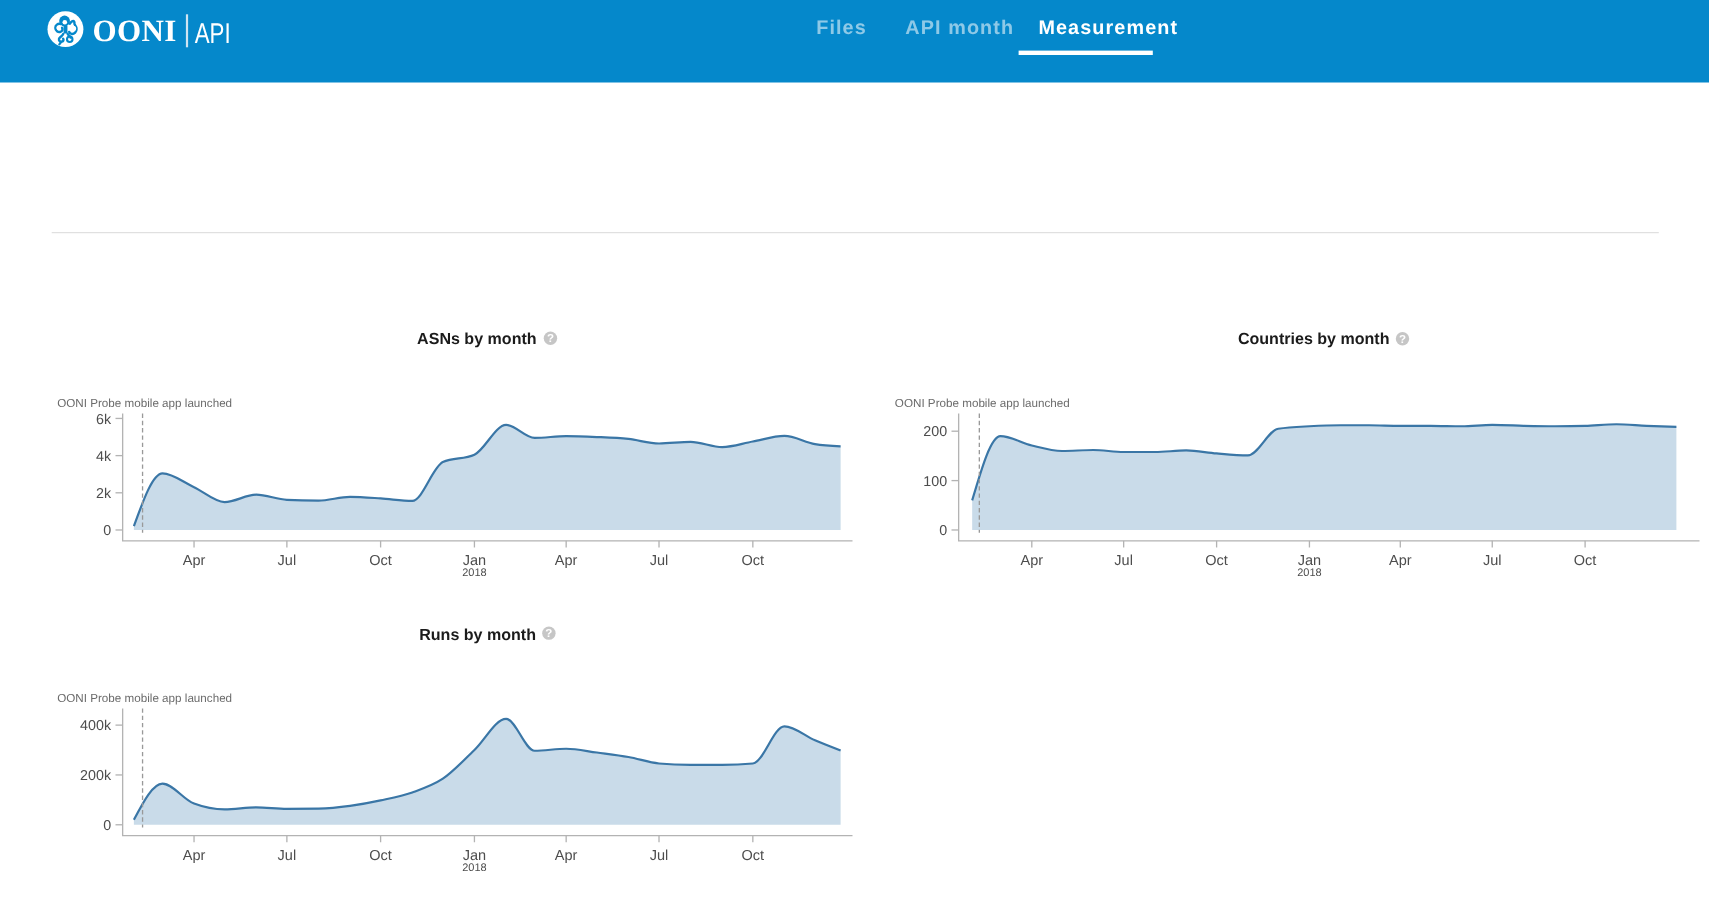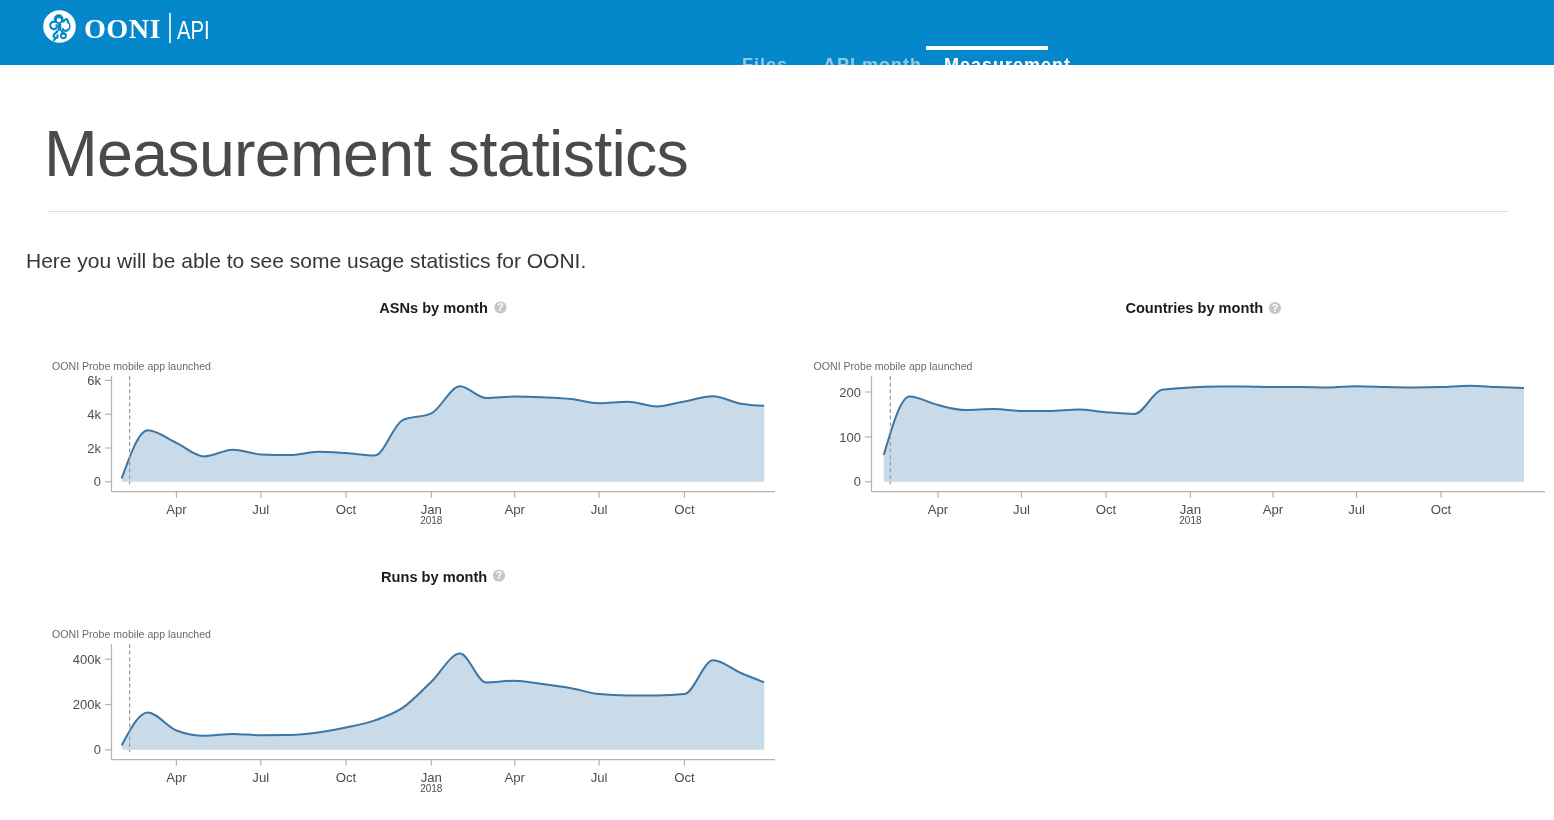--- a/index.html
+++ b/index.html
@@ -1,20 +1,20 @@
 <!DOCTYPE html>
 <html><head><meta charset="utf-8"><title>Measurement statistics</title>
 <style>
 html,body{margin:0;padding:0;background:#fff;}
 #page{position:relative;width:1554px;height:820px;overflow:hidden;
   font-family:"Liberation Sans",sans-serif;}
-#nav{position:absolute;left:0;top:0;width:1554px;height:65px;background:#0588cb;}
+#nav{position:absolute;left:0;top:0;width:1554px;height:75px;background:#0588cb;}
 .abs{position:absolute;white-space:nowrap;}
 .navlink{position:absolute;top:13px;font-size:18px;font-weight:bold;
-  color:rgba(255,255,255,0.55);line-height:24px;letter-spacing:1px;margin-top:40px;}
+  color:rgba(255,255,255,0.55);line-height:24px;letter-spacing:1px;}
 </style></head>
 <body>
 <div id="page">
 <div id="nav">
 <svg width="35" height="35" viewBox="0 0 35 35" style="position:absolute;left:42px;top:9px">
 <circle cx="17.5" cy="17.5" r="16.3" fill="#fff"></circle>
 <g fill="none" stroke="#0588cb" stroke-linecap="round">
 <circle cx="16.7" cy="10.1" r="4.9" fill="#0588cb" stroke="none"></circle>
 <circle cx="16.9" cy="11.2" r="2.1" fill="#fff" stroke="none"></circle>
 <path d="M15.8 14.5 L15.8 21.5 L19.3 21.5 L19.3 14.5 Z" fill="#0588cb" stroke="none"></path>
@@ -29,23 +29,21 @@
 </g>
       </svg>
 <div class="abs" style="left:84px;top:16px;font-family:'Liberation Serif',serif;font-weight:bold;font-size:28.2px;color:#fff;line-height:26px;letter-spacing:0.4px">OONI</div>
 <div class="abs" style="left:169px;top:13px;width:2px;height:30px;background:#cfe4f2"></div>
 <div class="abs" style="left:177px;top:17px;font-size:26px;color:#fff;line-height:26px;transform:scaleX(0.78);transform-origin:0 0">API</div>
 <div class="navlink" style="left:742px;">Files</div>
 <div class="navlink" style="left:823px;">API month</div>
 <div class="navlink" style="left:944px;color:#fff;">Measurement</div>
 <div class="abs" style="left:926px;top:46px;width:121.5px;height:4px;background:#fff"></div>
 </div>
-<div class="abs" id="h1" style="left:44px;top:121.5px;font-size:64.5px;color:#4a4a4a;line-height:64px;letter-spacing:-0.7px;">Measurement statistics</div>
 <div class="abs" style="left:47px;top:210.5px;width:1461px;height:1px;background:#ddd"></div>
-<div class="abs" id="para" style="left:26px;top:249px;font-size:21px;color:#36353c;line-height:23px;">Here you will be able to see some usage statistics for OONI.</div>
 <svg class="abs" style="left:0;top:0" width="1554" height="820" viewBox="0 0 1554 820">
 <path d="M121.7,478.4C130.4,454.3,139.0,430.3,147.7,430.3C157.2,430.3,166.8,438.5,176.4,442.9C185.7,447.2,194.9,456.4,204.2,456.4C213.8,456.4,223.4,449.7,232.9,449.7C242.2,449.7,251.5,454.0,260.8,454.4C270.3,454.9,279.9,455.1,289.5,455.1C299.1,455.1,308.6,451.7,318.2,451.7C327.5,451.7,336.8,452.5,346.0,453.1C355.6,453.7,365.2,455.4,374.8,455.4C384.0,455.4,393.3,424.5,402.6,420.1C412.2,415.6,421.7,417.9,431.3,413.4C440.9,408.8,450.5,386.3,460.1,386.3C468.7,386.3,477.4,398.1,486.0,398.1C495.6,398.1,505.2,396.5,514.7,396.5C524.0,396.5,533.3,396.9,542.6,397.3C552.1,397.7,561.7,398.0,571.3,399.0C580.6,400.0,589.8,403.2,599.1,403.2C608.7,403.2,618.3,401.7,627.8,401.7C637.4,401.7,647.0,406.4,656.6,406.4C665.8,406.4,675.1,403.0,684.4,401.4C694.0,399.6,703.5,396.3,713.1,396.3C722.4,396.3,731.7,402.2,740.9,403.7C748.7,405.0,756.4,405.4,764.2,405.8L764.2,481.8L121.7,481.8Z" fill="#c9dbe9" stroke="none"></path>
 <path d="M121.7,478.4C130.4,454.3,139.0,430.3,147.7,430.3C157.2,430.3,166.8,438.5,176.4,442.9C185.7,447.2,194.9,456.4,204.2,456.4C213.8,456.4,223.4,449.7,232.9,449.7C242.2,449.7,251.5,454.0,260.8,454.4C270.3,454.9,279.9,455.1,289.5,455.1C299.1,455.1,308.6,451.7,318.2,451.7C327.5,451.7,336.8,452.5,346.0,453.1C355.6,453.7,365.2,455.4,374.8,455.4C384.0,455.4,393.3,424.5,402.6,420.1C412.2,415.6,421.7,417.9,431.3,413.4C440.9,408.8,450.5,386.3,460.1,386.3C468.7,386.3,477.4,398.1,486.0,398.1C495.6,398.1,505.2,396.5,514.7,396.5C524.0,396.5,533.3,396.9,542.6,397.3C552.1,397.7,561.7,398.0,571.3,399.0C580.6,400.0,589.8,403.2,599.1,403.2C608.7,403.2,618.3,401.7,627.8,401.7C637.4,401.7,647.0,406.4,656.6,406.4C665.8,406.4,675.1,403.0,684.4,401.4C694.0,399.6,703.5,396.3,713.1,396.3C722.4,396.3,731.7,402.2,740.9,403.7C748.7,405.0,756.4,405.4,764.2,405.8" fill="none" stroke="#3a76a6" stroke-width="2"></path>
 <line x1="129.6" y1="376" x2="129.6" y2="484.3" stroke="#999999" stroke-width="1.2" stroke-dasharray="4,2.6"></line>
 <text x="52" y="370.3" font-size="10.6" fill="#6b6b6b">OONI Probe mobile app launched</text>
 <path d="M111.5,376 V491.7 H775" fill="none" stroke="#b3b3b3" stroke-width="1.2"></path>
 <line x1="105.0" y1="481.8" x2="111.5" y2="481.8" stroke="#b3b3b3" stroke-width="1.2"></line>
 <text x="101.0" y="486.4" font-size="13" fill="#4d4d4d" text-anchor="end">0</text>
 <line x1="105.0" y1="448.0" x2="111.5" y2="448.0" stroke="#b3b3b3" stroke-width="1.2"></line>
 <text x="101.0" y="452.6" font-size="13" fill="#4d4d4d" text-anchor="end">2k</text>

